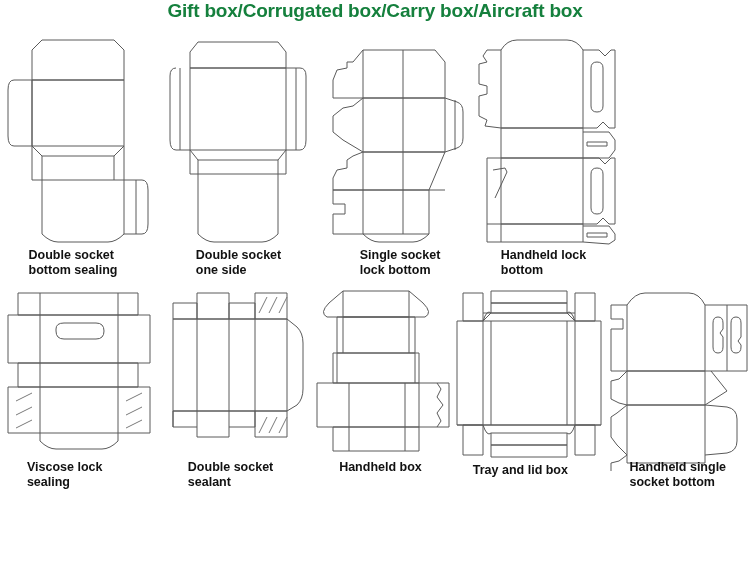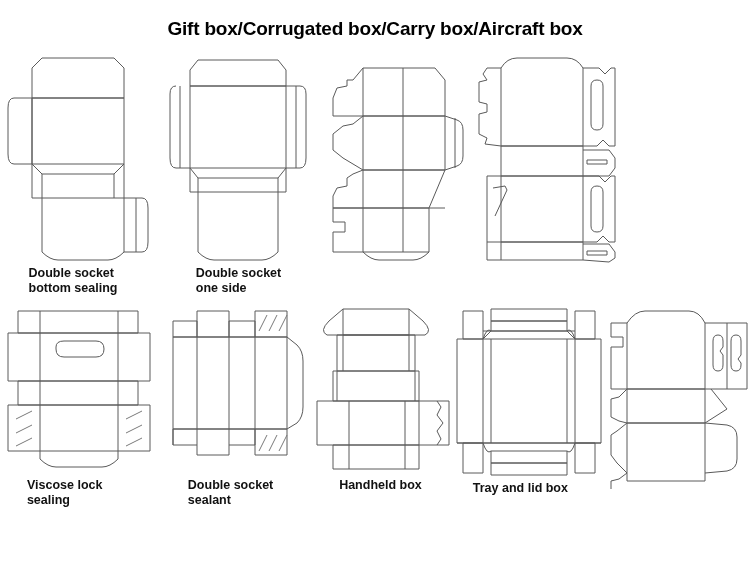--- a/index.html
+++ b/index.html
@@ -7,24 +7,23 @@
     width:750px;height:586px;
     background:#ffffff;
     font-family:"Liberation Sans", sans-serif;
     overflow:hidden;
     position:relative;
   }
   #page-title{
     text-align:center;
     font-size:19px;
     font-weight:bold;
-    color:#000000;
+    color:#15803d;
     letter-spacing:-0.2px;
     margin:0;
-    padding-top:18px;
     height:28px;
     font-family:"Liberation Sans", sans-serif;
   }
   .grid{
     position:relative;
     width:748px;
   }
   .row{
     display:flex;
     width:750px;
@@ -147,20 +146,22 @@
           <path d="M80,124 L80,162"></path>
           <path d="M40,124 L30,128 L24,132 L24,140 L14,142 L10,150 L10,162 L40,162"></path>
           <path d="M40,162 L122,162"></path>
           <path d="M40,162 L40,206 L106,206"></path>
           <path d="M80,162 L80,206"></path>
           <path d="M40,162 L10,162 L10,176 L22,176 L22,186 L10,186 L10,206 L40,206"></path>
           <path d="M40,206 Q48,214 56,214 L90,214 Q98,214 106,206"></path>
           <path d="M106,162 L106,206"></path>
         </g>
       </svg>
+      <div class="caption cap-c">Single socket
+lock bottom</div>
     </div>
 
 
     <div class="cell" style="width:151px;">
       <svg class="art" width="148" height="220" viewBox="0 0 148 220">
         <g class="ln">
           <path d="M28,22 Q34,12 44,12 L94,12 Q104,12 110,22 L110,100 L28,100 Z"></path>
           <path d="M28,22 L14,22 L10,28 L14,34 L6,36 L6,56 L14,58 L14,66 L6,68 L6,88 L14,92 L12,98 L28,100"></path>
           <path d="M110,22 L126,22 L132,28 L138,22 L142,22 L142,100 L136,100 L130,94 L124,100 L110,100"></path>
           <path d="M118,40 Q118,34 124,34 Q130,34 130,40 L130,78 Q130,84 124,84 Q118,84 118,78 Z"></path>
@@ -176,20 +177,22 @@
           <path d="M20,142 L32,140 L34,144 L22,170"></path>
           <path d="M110,130 L126,130 L132,136 L138,130 L142,130 L142,196 L136,196 L130,190 L124,196 L110,196"></path>
           <path d="M118,146 Q118,140 124,140 Q130,140 130,146 L130,180 Q130,186 124,186 Q118,186 118,180 Z"></path>
           <path d="M28,196 L110,196"></path>
           <path d="M28,196 L28,214 L110,214 L110,196"></path>
           <path d="M110,198 L136,198 L142,206 L142,212 L136,216 L110,214"></path>
           <path d="M114,205 L134,205 L134,209 L114,209 Z"></path>
           <path d="M14,196 L14,214 L28,214"></path>
         </g>
       </svg>
+      <div class="caption cap-e">Handheld lock
+bottom</div>
     </div>
   </div>
 
   <div class="row" style="margin-top:6px;">
 
     <div class="cell" style="width:160px;">
       <svg class="art" width="152" height="175" viewBox="0 0 152 175">
         <g class="ln">
           <path d="M14,8 L134,8 L134,30 L14,30 Z"></path>
           <path d="M36,8 L36,30"></path>
@@ -322,15 +325,17 @@
           <path d="M26,86 L26,120 L104,120 L126,106 L110,86"></path>
           <path d="M26,86 L18,94 L10,96 L10,114 L18,118 L26,120"></path>
           <path d="M104,86 L104,120"></path>
           <path d="M26,120 L104,120"></path>
           <path d="M26,120 L26,178 L104,178 L104,120"></path>
           <path d="M26,120 L16,128 L10,132 L10,152 L16,160 L26,170"></path>
           <path d="M26,170 L18,176 L10,178 L10,186"></path>
           <path d="M104,120 L126,122 Q136,124 136,134 L136,156 Q136,166 126,168 L104,170"></path>
         </g>
       </svg>
+      <div class="caption" style="margin-left:6px;">Handheld single
+socket bottom</div>
     </div>
   </div>
 </div>
 
 </body></html>

